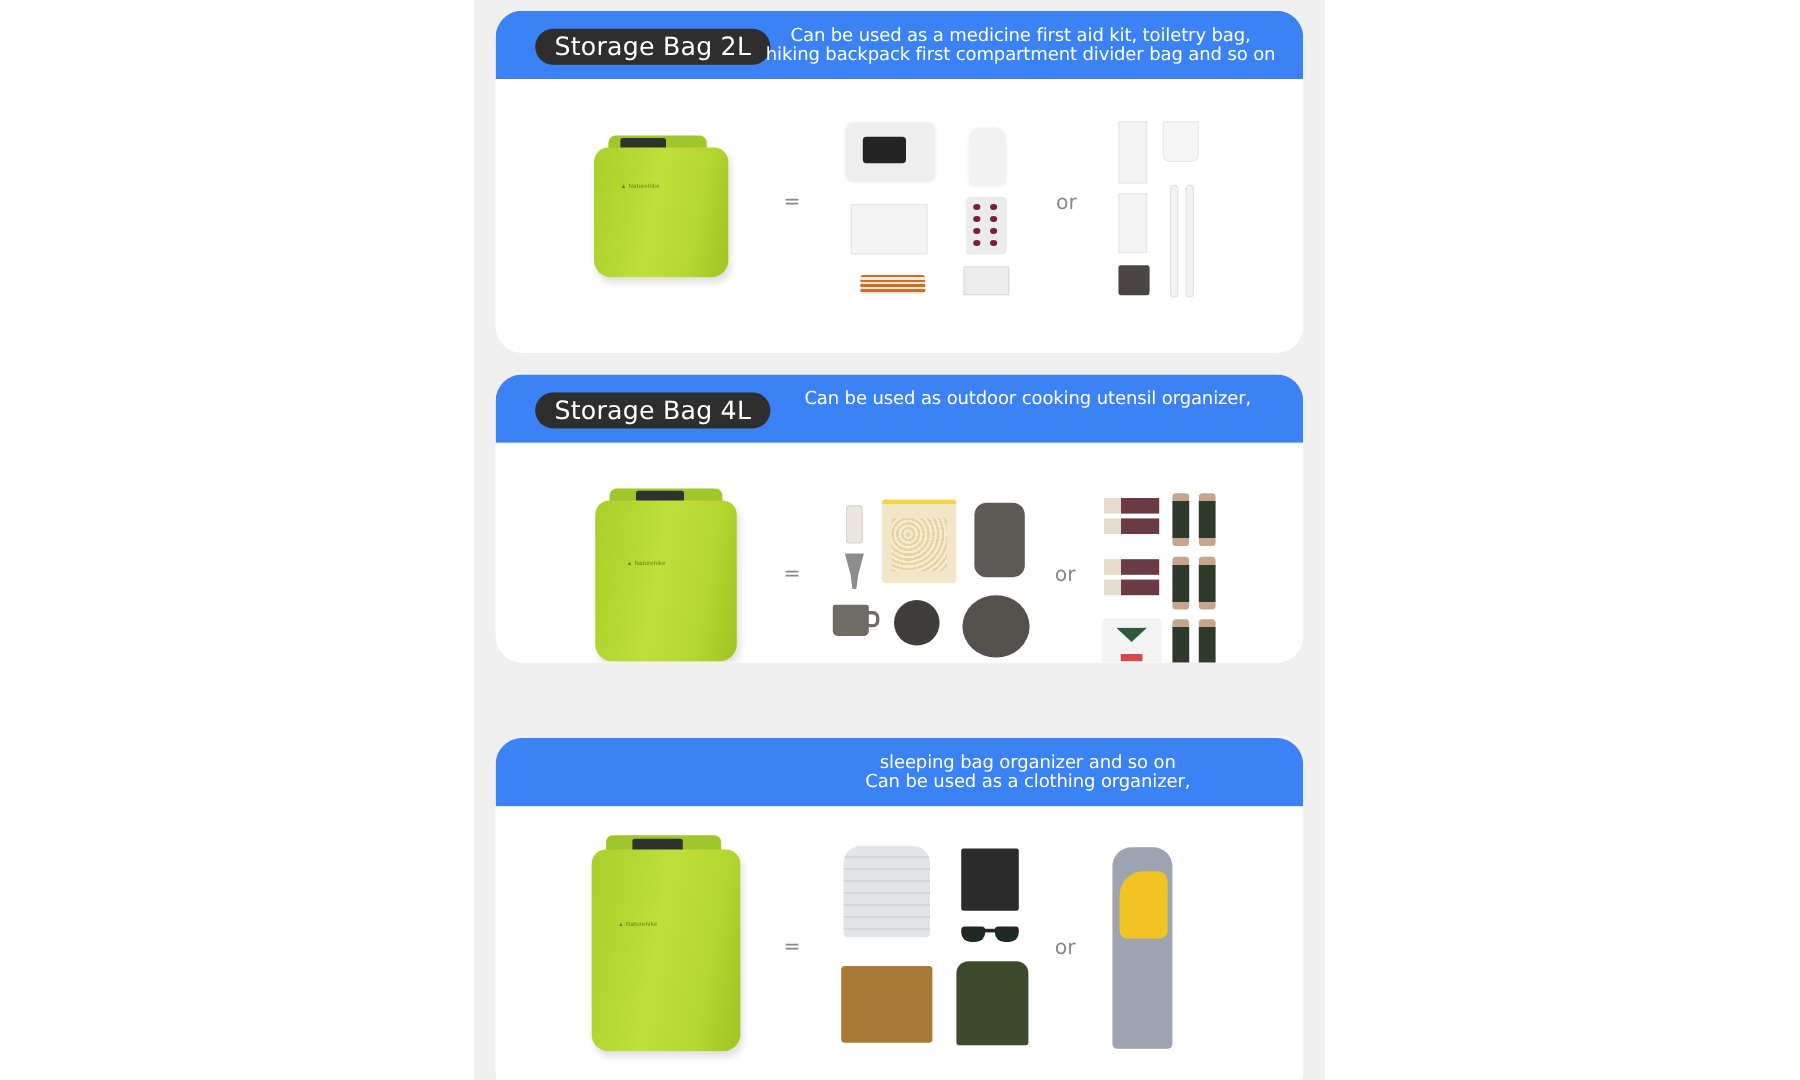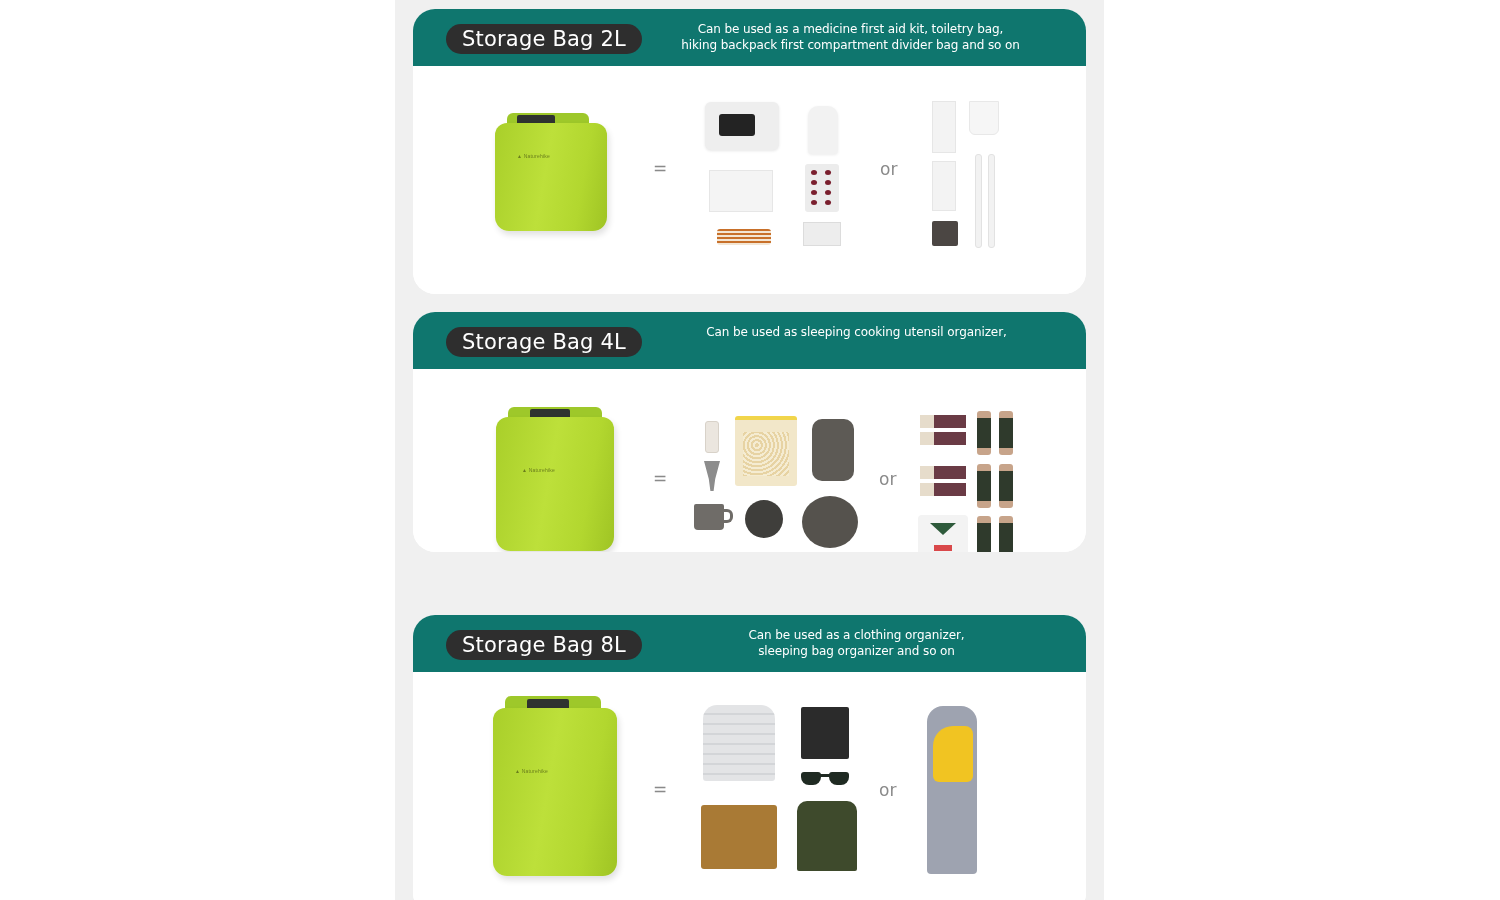--- a/index.html
+++ b/index.html
@@ -9,35 +9,35 @@
   .page-strip {
     position: absolute; left: 395px; top: 0; width: 709px; height: 900px;
     background: #f0f0f0;
   }
 
   .section {
     position: absolute; left: 413px; width: 673px;
     border-radius: 22px; overflow: hidden; background: #ffffff;
   }
   .section-header {
-    height: 57px; background: #0f766e; position: relative;
+    height: 57px; background: #3b82f6; position: relative;
     display: flex; align-items: center; padding-left: 36px;
   }
   .title-pill {
     position: absolute; left: 33px; top: 15px;
     height: 30px; padding: 0 16px;
     background: #2e2e2e; border-radius: 15px;
     color: #ffffff; font-family: "DejaVu Sans", sans-serif;
     font-size: 21px; line-height: 30px; letter-spacing: 0.2px;
     white-space: nowrap;
   }
   .desc {
     position: absolute; left: 222px; right: 8px; top: 12px;
     color: #ffffff; font-family: "DejaVu Sans", sans-serif;
-    font-size: 12px; line-height: 16px; text-align: center;
+    font-size: 15px; line-height: 16px; text-align: center;
     letter-spacing: -0.1px;
   }
   .desc span { display: block; white-space: nowrap; }
 
   .section-body { position: relative; background: #ffffff; }
 
   .bag { position: absolute; }
   .bag .body {
     position: absolute; background: linear-gradient(100deg, #a9cf2a 0%, #bde03a 45%, #b2d72f 75%, #9fc424 100%);
     border-radius: 12px 12px 14px 14px;
@@ -103,21 +103,21 @@
       <div style="position:absolute; left:15px; top:0; width:7px; height:94px; background:#f2f2f2; border:1px solid #e2e2e2; border-radius:3px;"></div>
     </div>
     <div class="item" style="left:519px; top:155px; width:26px; height:25px; background:#4b4643; border-radius:2px;"></div>
   </div>
 </div>
 
 <div class="section" style="top:312px; height:240px;">
   <div class="section-header">
     <div class="title-pill">Storage Bag 4L</div>
     <div class="desc">
-      <span>Can be used as sleeping cooking utensil organizer,</span>
+      <span>Can be used as outdoor cooking utensil organizer,</span>
     </div>
   </div>
   <div class="section-body" style="height:228px;">
     <div class="bag" style="left:83px; top:38px; width:120px; height:144px;">
       <div class="roll" style="left:12px; top:0; width:94px; height:16px;"></div>
       <div class="buckle" style="left:34px; top:2px; width:40px; height:12px;"></div>
       <div class="body" style="left:0; top:10px; width:118px; height:134px;"></div>
       <div class="logo" style="left:26px; top:60px;">▲ Naturehike</div>
     </div>
     <div class="eq" style="left:240px; top:99px;">=</div>
@@ -156,24 +156,23 @@
     </div>
     <div class="item" style="left:564px; top:147px; width:40px; height:44px;">
       <div style="position:absolute; left:0; width:14px; height:44px; background:linear-gradient(180deg,#c7a48a 0 15%,#2f3a2c 15% 85%,#c7a48a 85%); border-radius:3px;"></div>
       <div style="position:absolute; left:22px; width:14px; height:44px; background:linear-gradient(180deg,#c7a48a 0 15%,#2f3a2c 15% 85%,#c7a48a 85%); border-radius:3px;"></div>
     </div>
   </div>
 </div>
 
 <div class="section" style="top:615px; height:300px;">
   <div class="section-header">
-    <div class="title-pill">Storage Bag 8L</div>
     <div class="desc">
+      <span>sleeping bag organizer and so on</span>
       <span>Can be used as a clothing organizer,</span>
-      <span>sleeping bag organizer and so on</span>
     </div>
   </div>
   <div class="section-body" style="height:243px;">
     <div class="bag" style="left:80px; top:24px; width:126px; height:180px;">
       <div class="roll" style="left:12px; top:0; width:96px; height:18px;"></div>
       <div class="buckle" style="left:34px; top:3px; width:42px; height:12px;"></div>
       <div class="body" style="left:0; top:12px; width:124px; height:168px;"></div>
       <div class="logo" style="left:22px; top:72px;">▲ Naturehike</div>
     </div>
     <div class="eq" style="left:240px; top:107px;">=</div>

